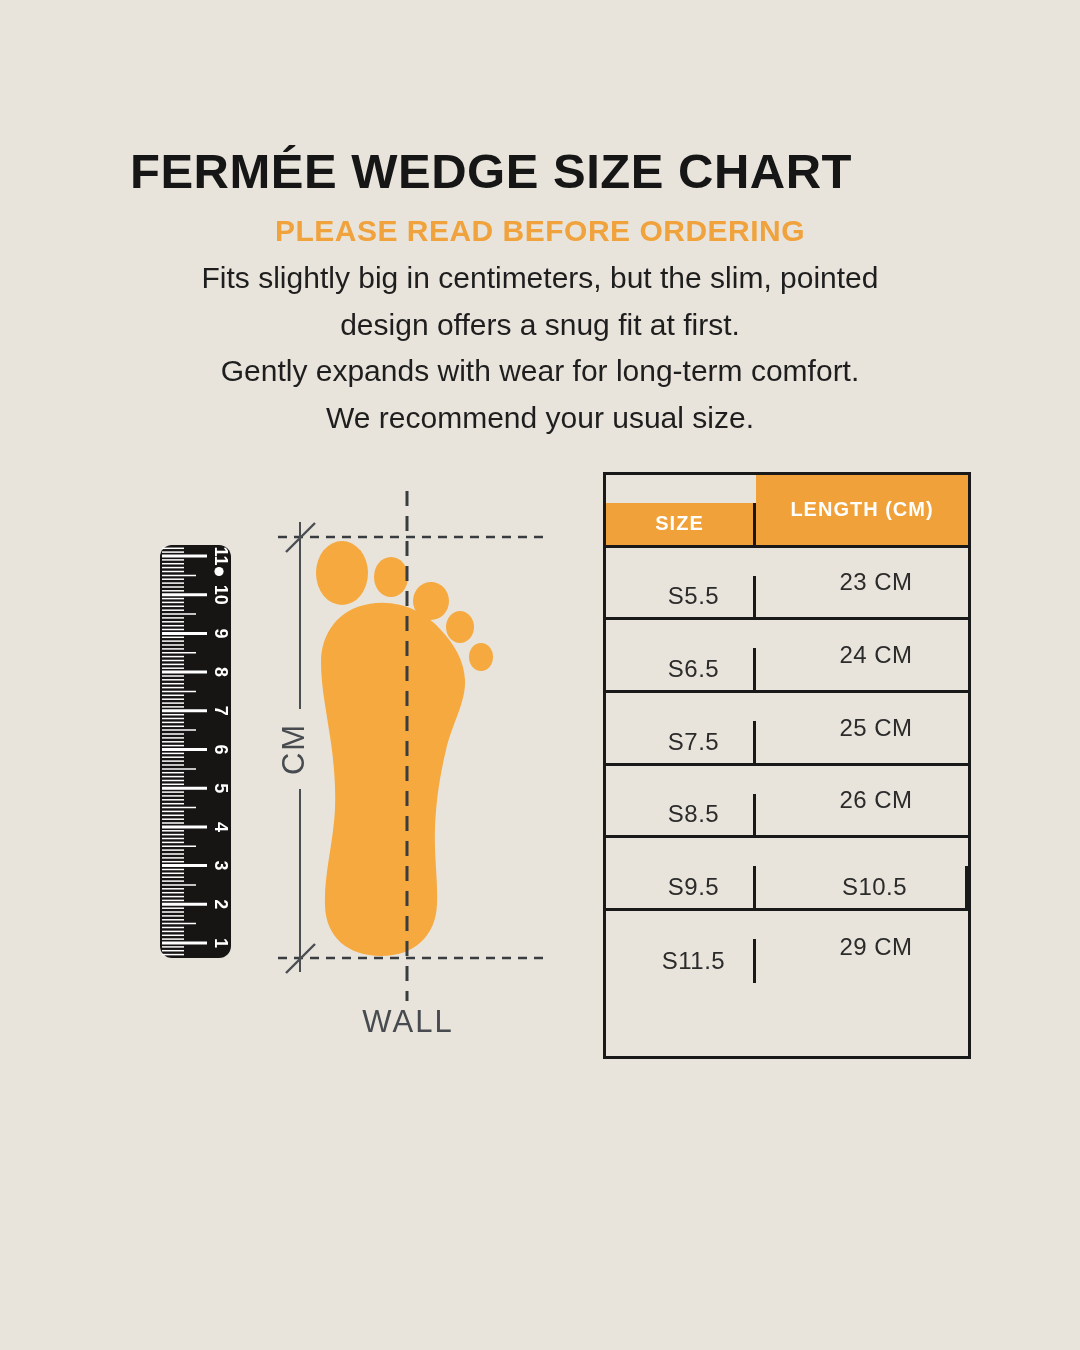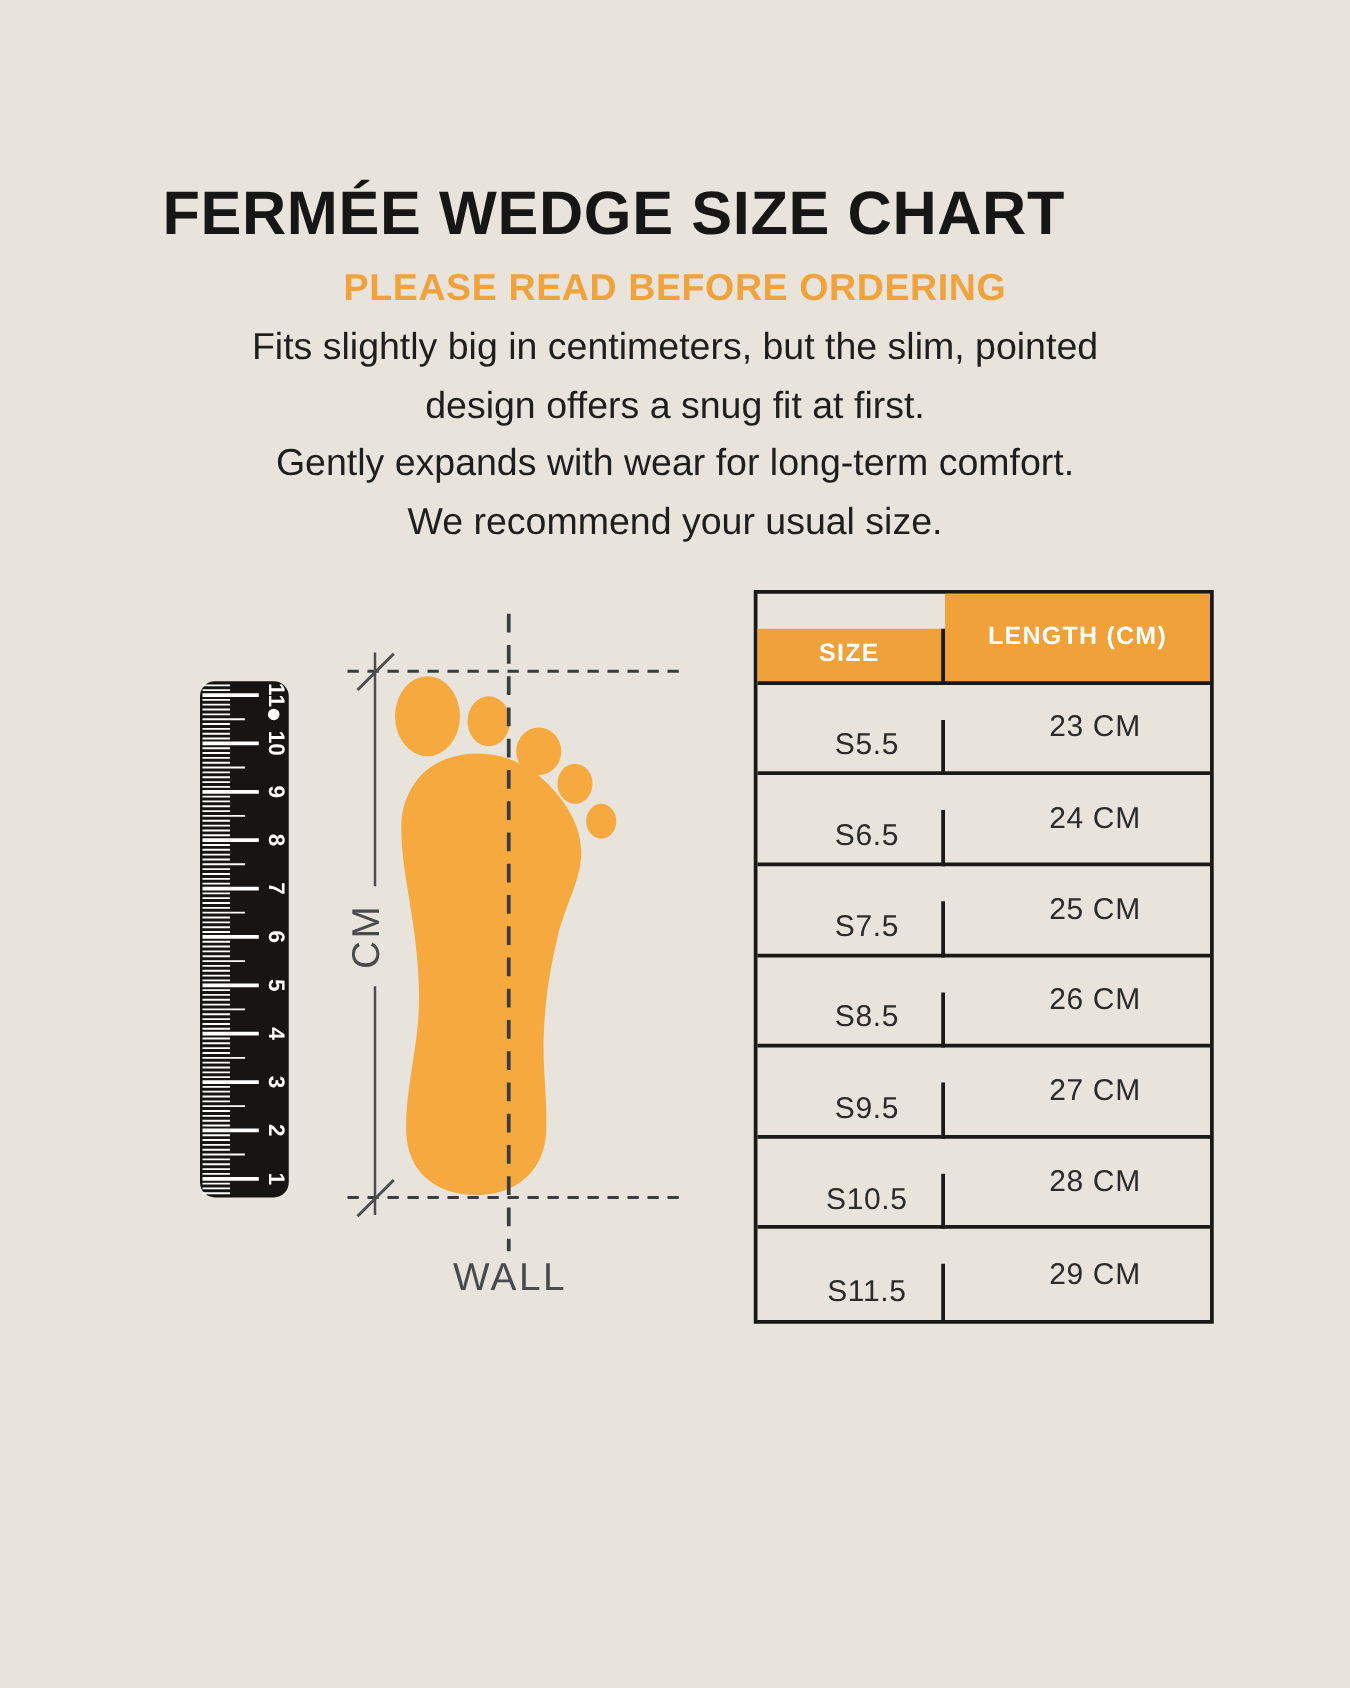--- a/index.html
+++ b/index.html
@@ -260,20 +260,18 @@
   <div class="cell col1 td">S6.5</div>
   <div class="cell td">24 CM</div>
 
   <div class="cell col1 td">S7.5</div>
   <div class="cell td">25 CM</div>
 
   <div class="cell col1 td">S8.5</div>
   <div class="cell td">26 CM</div>
 
   <div class="cell col1 td">S9.5</div>
-  <div class="cell td">27 CM</div>
 
   <div class="cell col1 td">S10.5</div>
-  <div class="cell td">28 CM</div>
 
   <div class="cell col1 td last">S11.5</div>
   <div class="cell td last">29 CM</div>
 </div>
 
 </body></html>

